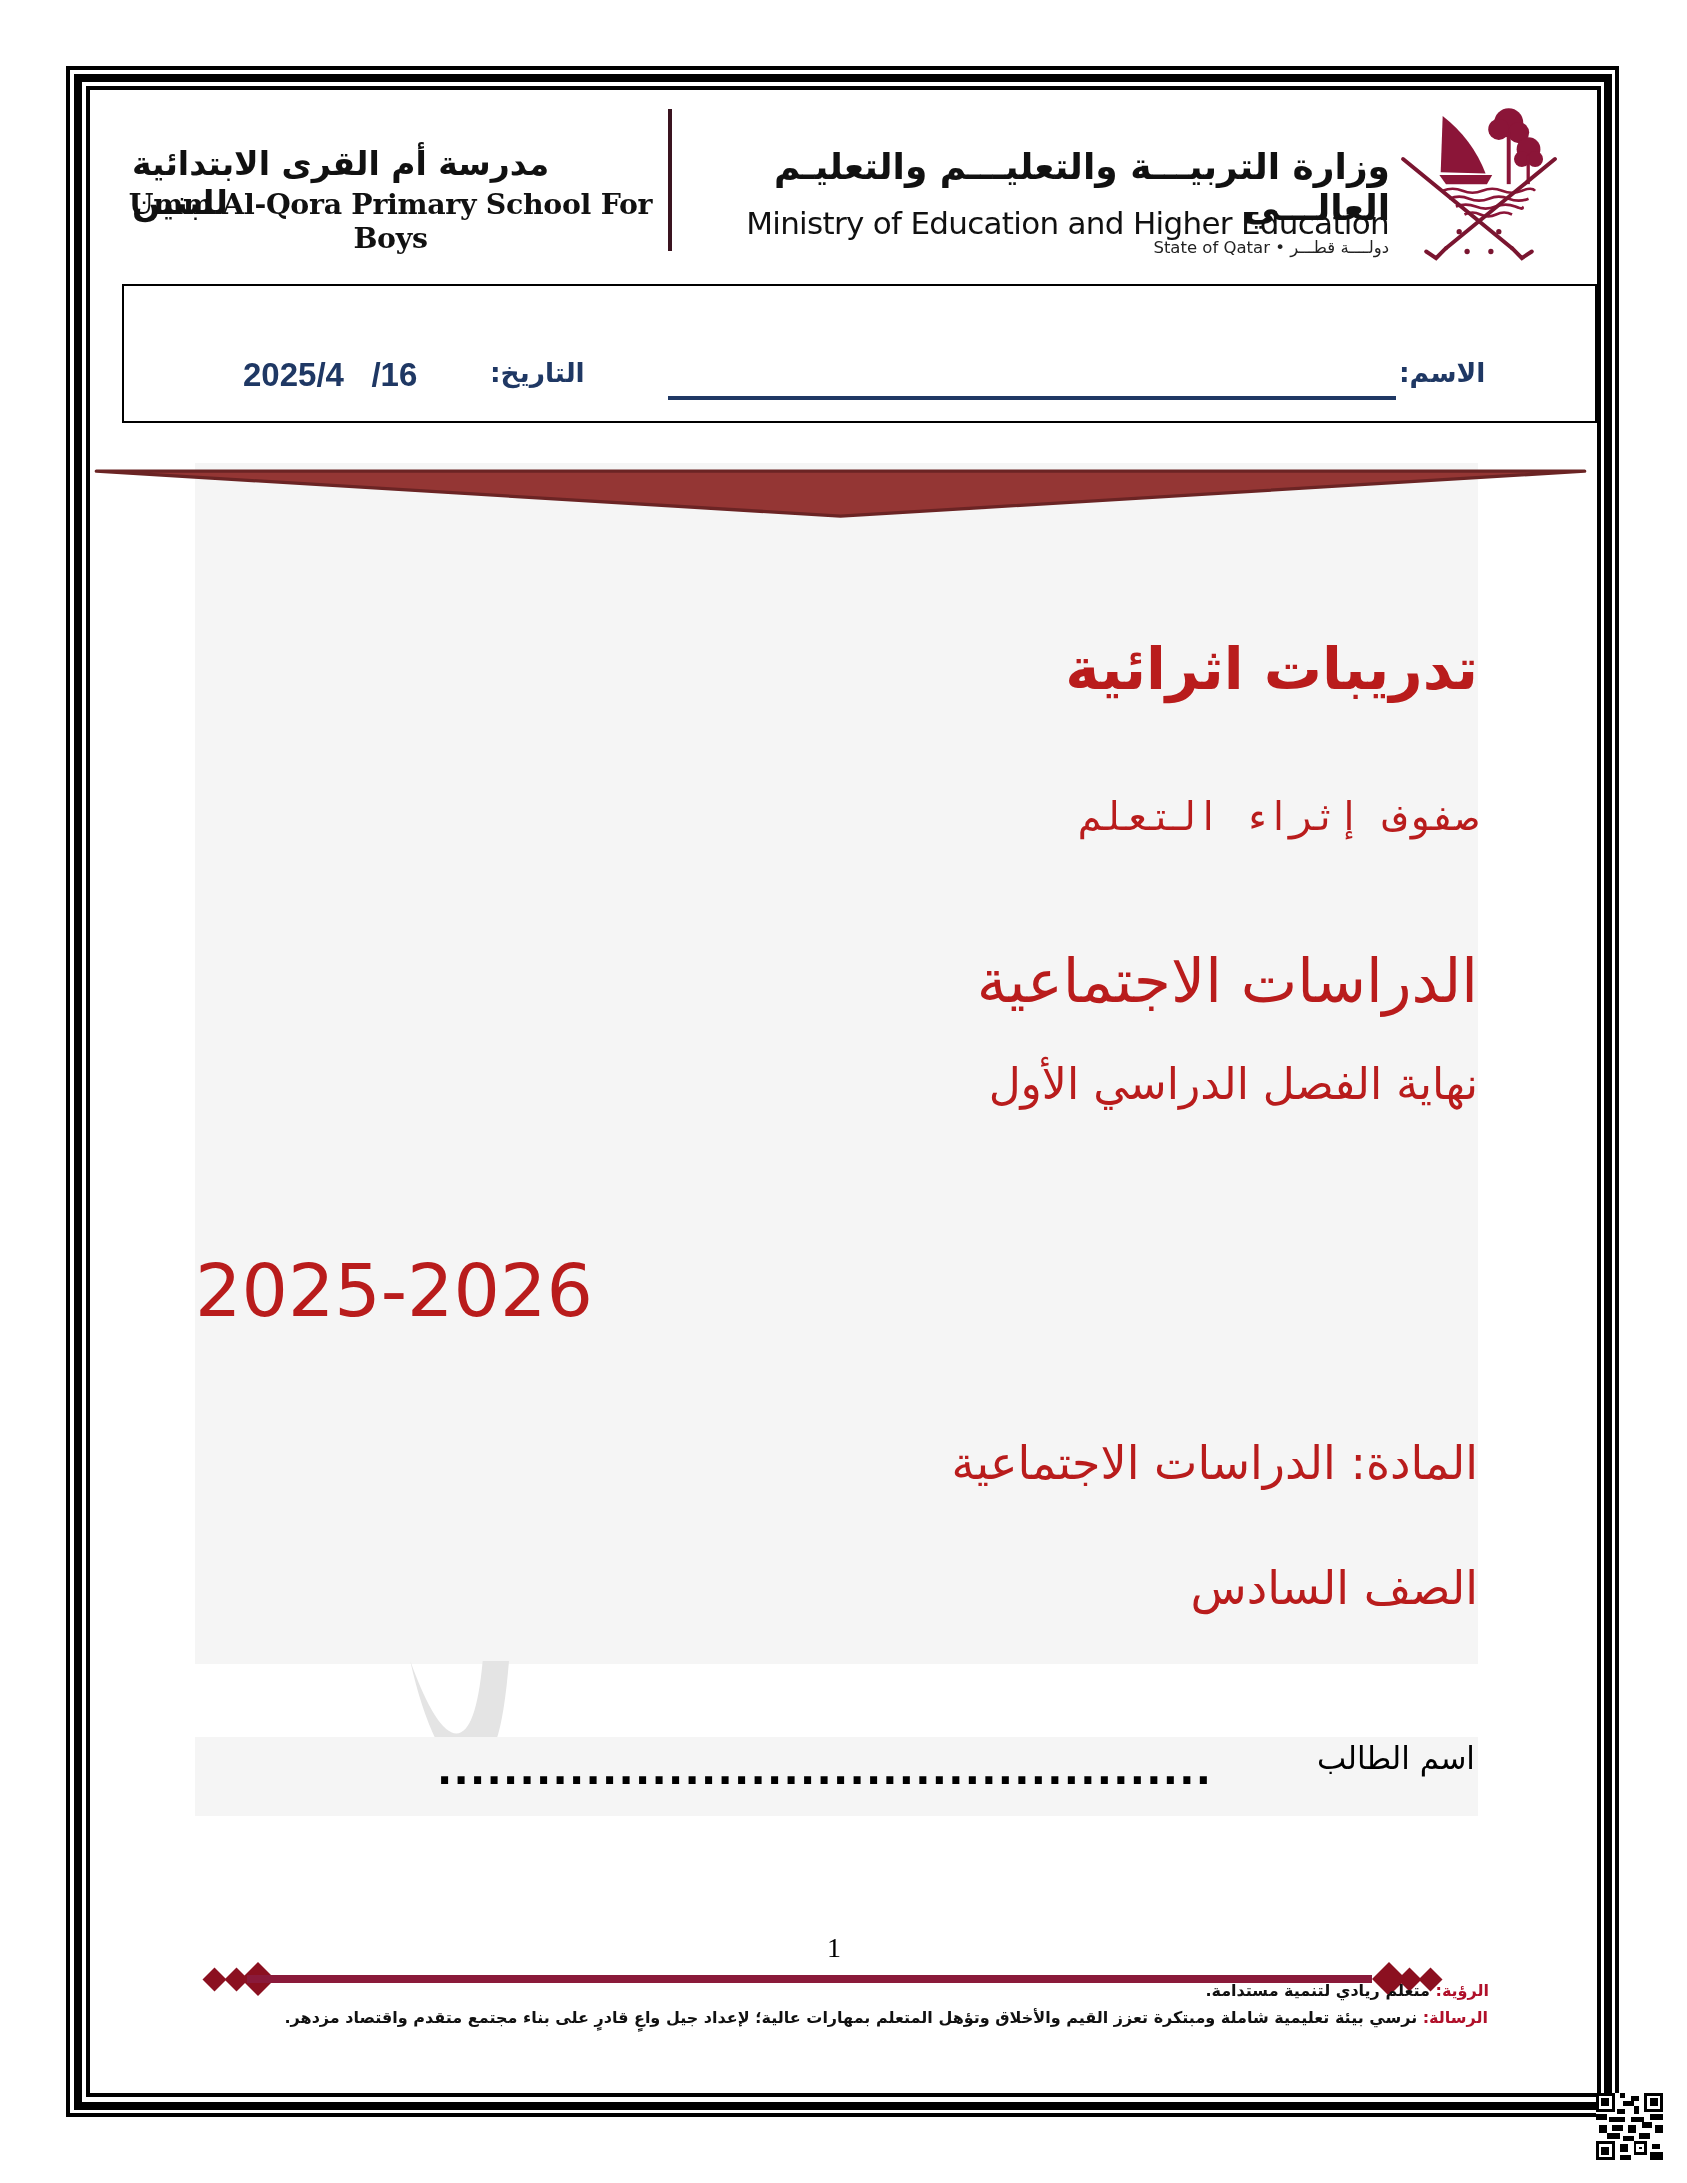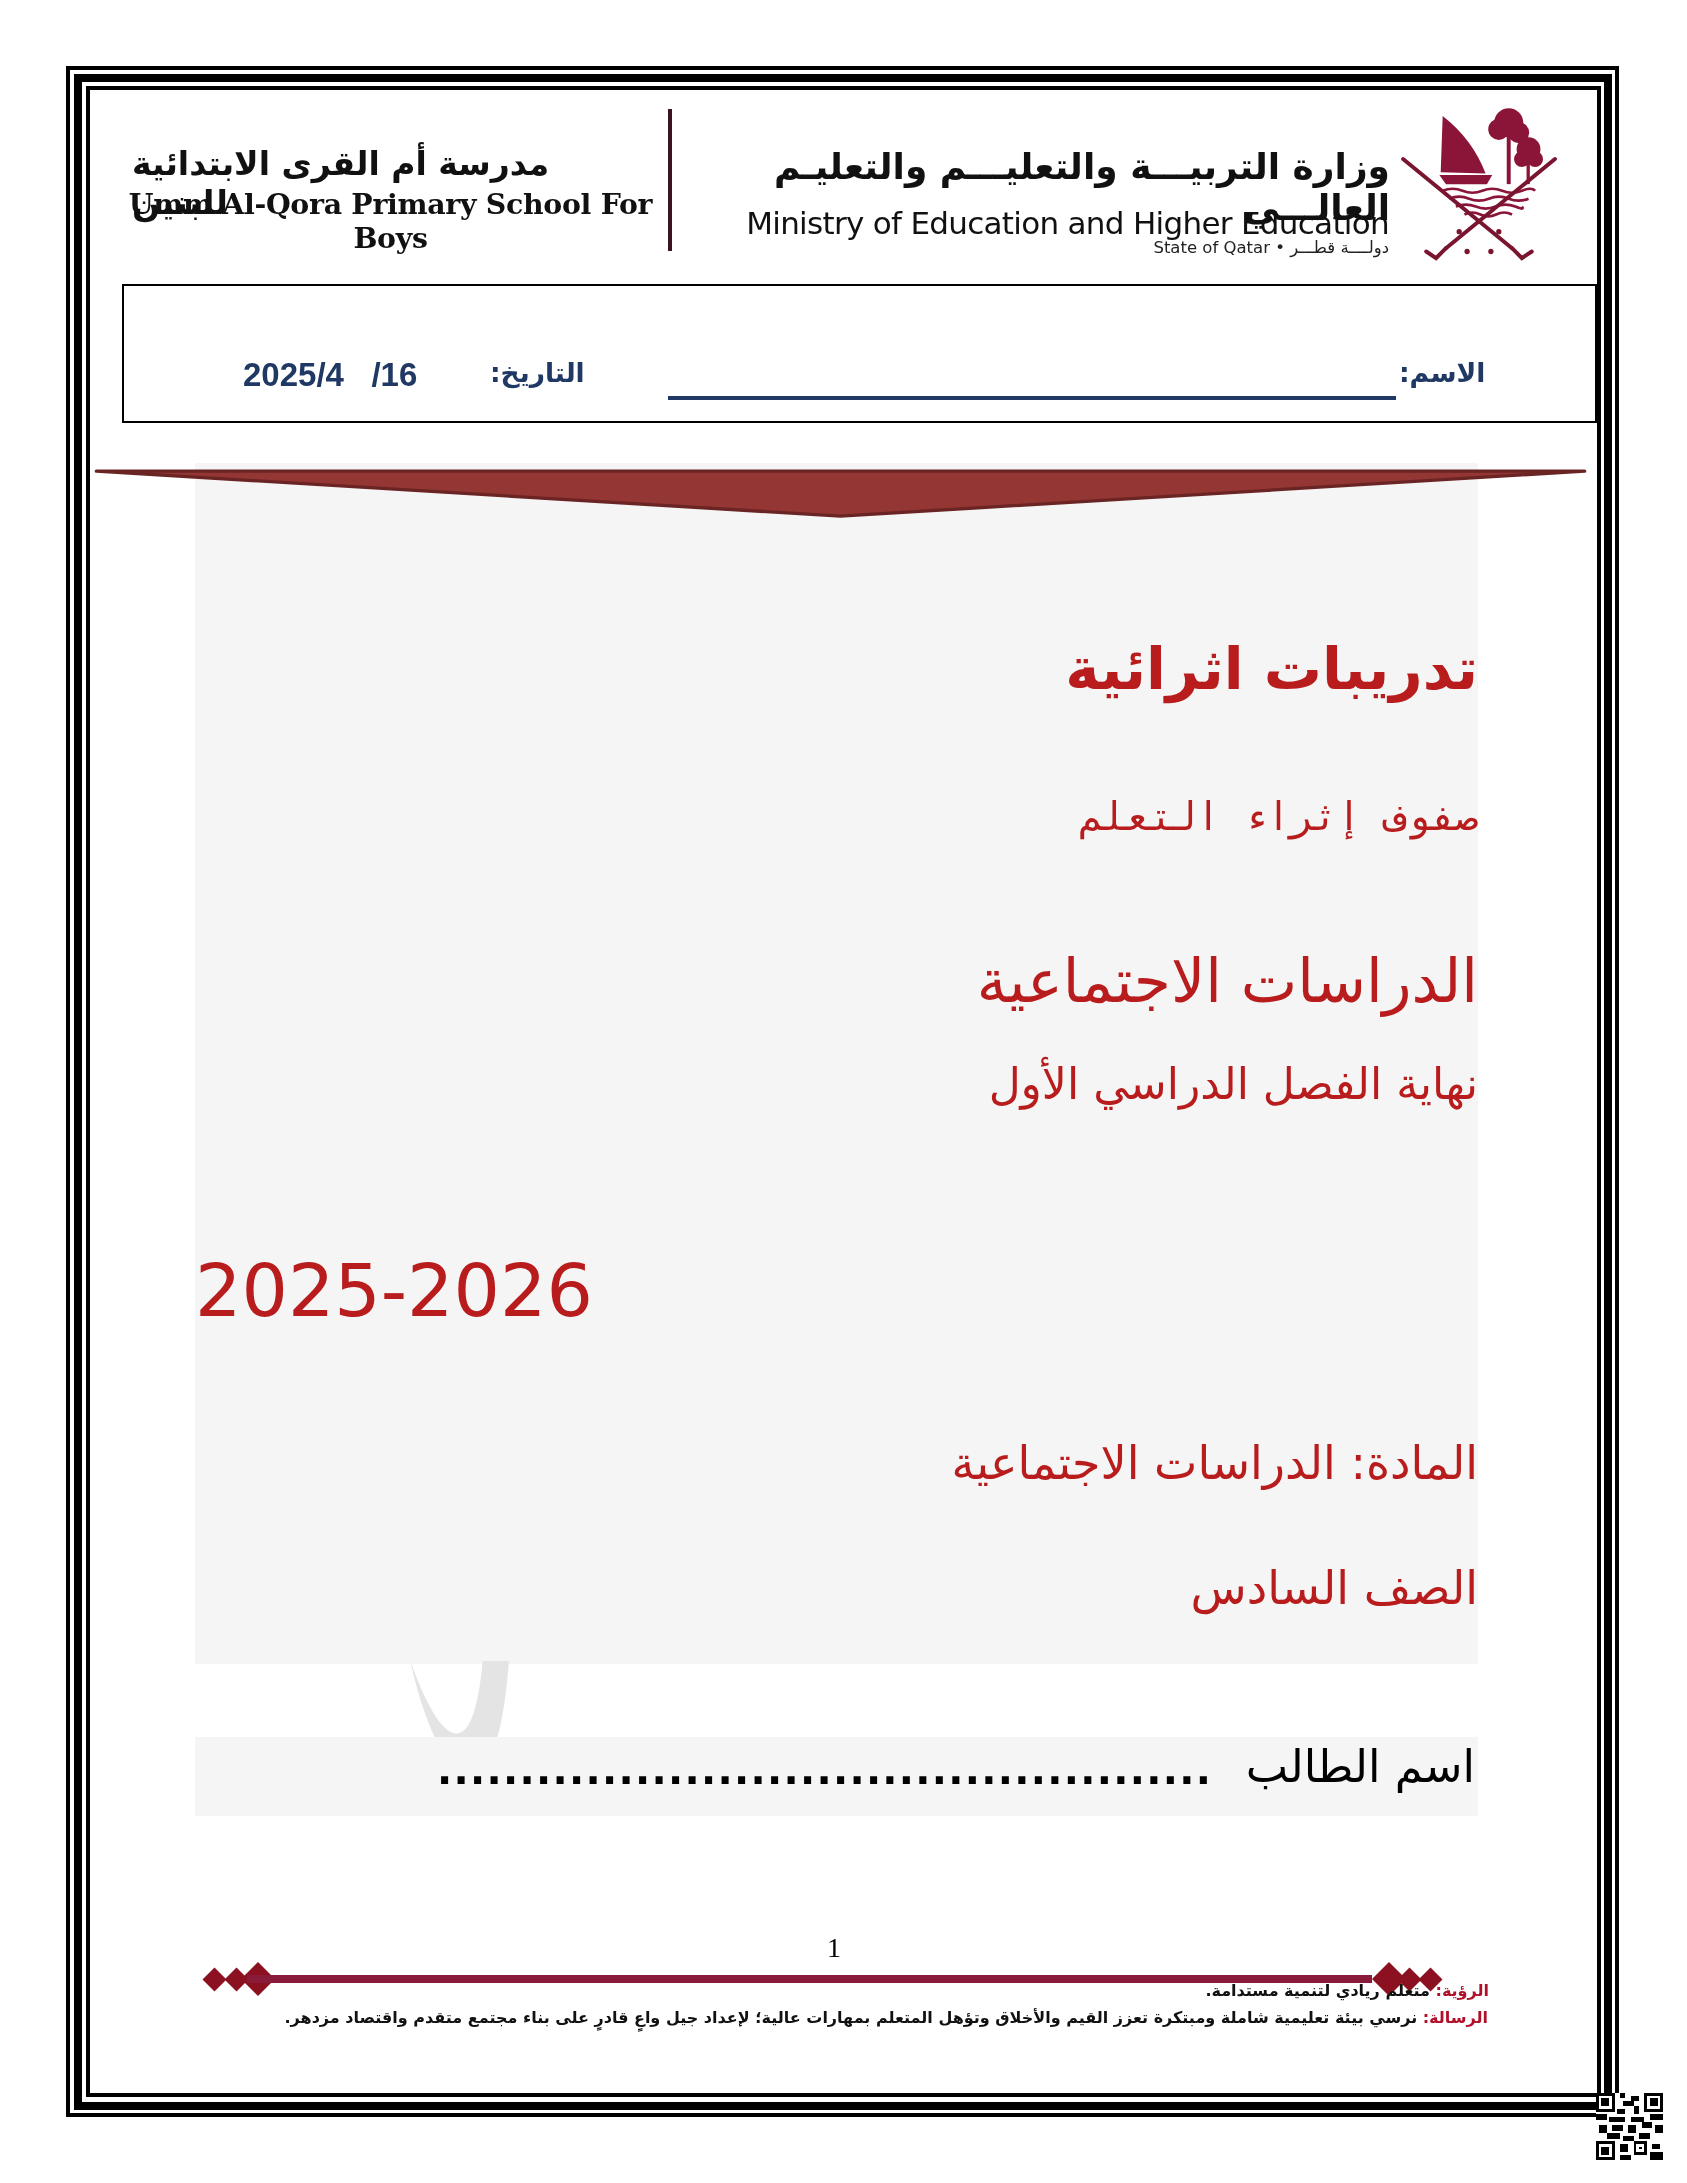--- a/index.html
+++ b/index.html
@@ -44,21 +44,21 @@
 
     .line { left: 195px; width: 1283px; direction: rtl; color: #b91c1c; }
     .t1 { top: 635px; font-family: "DejaVu Sans", sans-serif; font-weight: bold; font-size: 58px; }
     .t2 { top: 794px; font-family: Liberation Mono, monospace; font-size: 39px; }
     .t3 { top: 946px; font-family: "DejaVu Sans", sans-serif; font-size: 60px; }
     .t4 { top: 1058px; font-family: "DejaVu Sans", sans-serif; font-size: 44px; }
     .t5 { top: 1248px; font-family: "DejaVu Sans", sans-serif; font-size: 73px; direction: ltr; }
     .t6 { top: 1436px; font-family: "DejaVu Sans", sans-serif; font-size: 46px; }
     .t7 { top: 1561px; font-family: "DejaVu Sans", sans-serif; font-size: 46px; }
 
-    .student-label { left: 1237px; top: 1740px; width: 238px; text-align: right; direction: rtl; font-size: 45px; color: #000; }
+    .student-label { left: 1237px; top: 1740px; width: 238px; text-align: right; direction: rtl; font-size: 31px; color: #000; }
     .student-dots { left: 437px; top: 1747px; width: 814px; font-size: 40px; letter-spacing: 1.3px; overflow: hidden; white-space: nowrap; color: #000; font-weight: bold; }
 
     
     .page-num { left: 827px; top: 1932px; font-family: "Liberation Serif", serif; font-size: 28px; color: #000; }
     .footer-bar { left: 247px; top: 1975px; width: 1125px; height: 8px; background: #8a1a3a; }
     .diamond { width: 17px; height: 17px; background: #8b1020; transform: rotate(45deg); top: 1971px; }
     .diamond.big { width: 24px; height: 24px; top: 1967px; }
     .vision { left: 728px; top: 1981px; width: 761px; text-align: right; direction: rtl; font-weight: bold; font-size: 16px; color: #111; }
     .mission { left: 198px; top: 2008px; width: 1290px; text-align: right; direction: rtl; font-weight: bold; font-size: 16px; color: #111; }
     .footer-key { color: #b0102a; }

